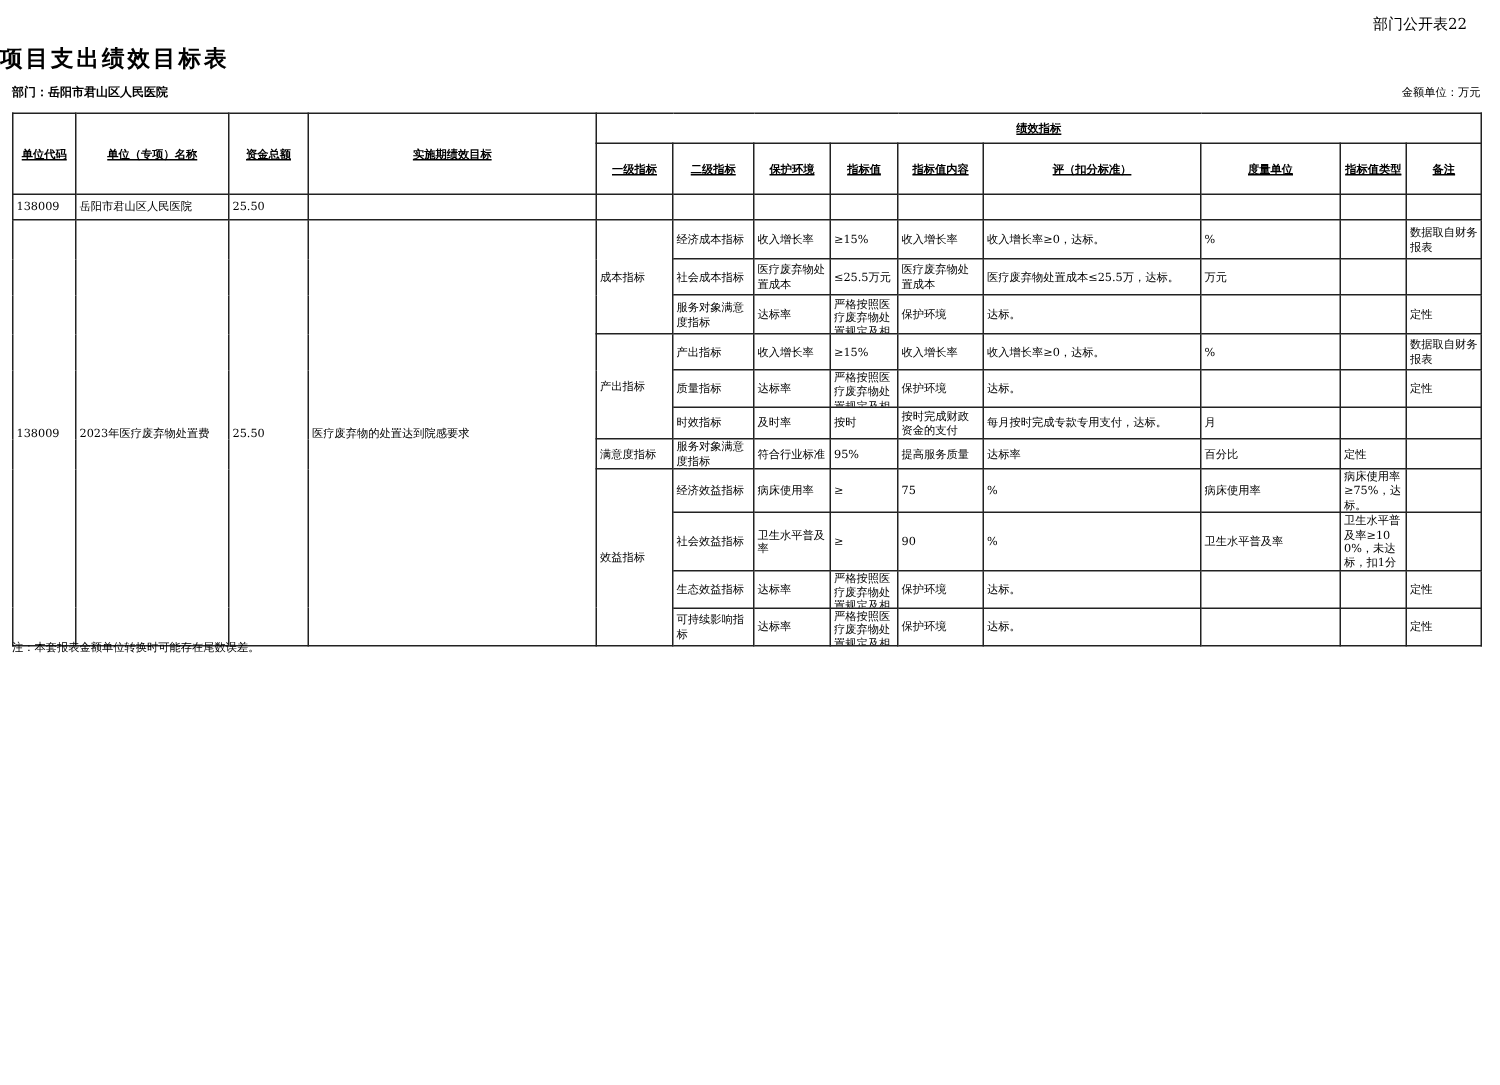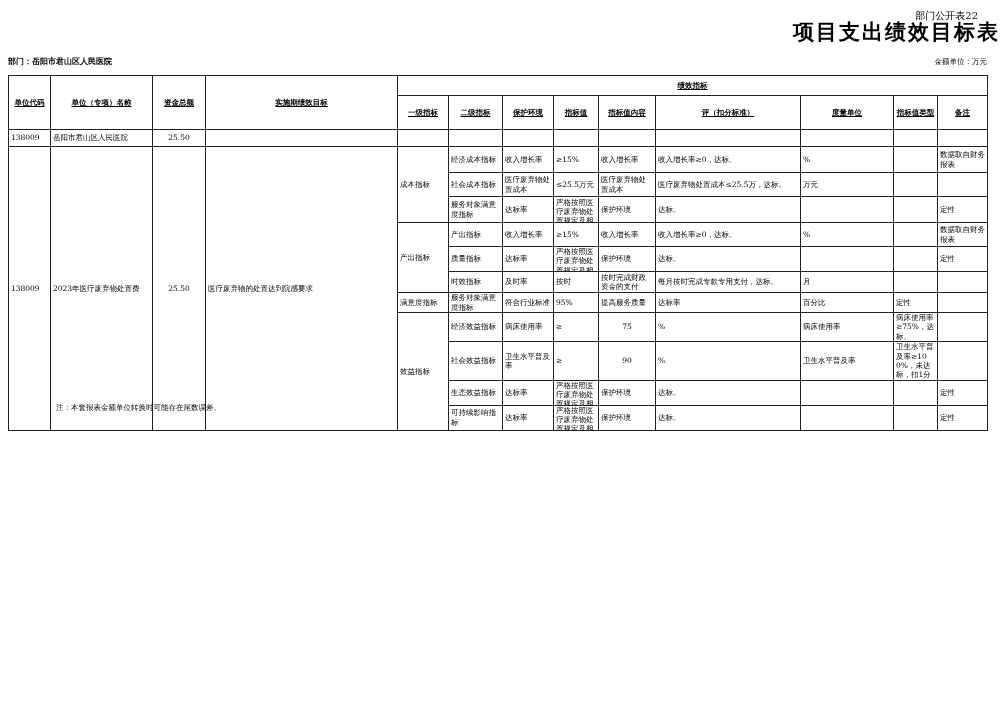--- a/index.html
+++ b/index.html
@@ -3,49 +3,49 @@
 <meta charset="utf-8">
 <style>
   * { box-sizing: border-box; }
   html,body { margin:0; padding:0; }
   body {
     width:1000px; height:723px; background:#fff; color:#000;
     font-family:"DejaVu Serif","Liberation Serif",serif;
     position:relative; overflow:hidden;
   }
   .corner { position:absolute; top:9px; right:22px; font-size:10px; }
-  .title  { position:absolute; top:18px; left:0; width:100%; text-align:right;
-            font-size:21px; font-weight:bold; letter-spacing:2px; }
+  .title  { position:absolute; top:30px; left:0; width:100%; text-align:left;
+            font-size:15px; font-weight:bold; letter-spacing:2px; }
   .meta   { position:absolute; top:56px; left:8px; width:979px;
             display:flex; justify-content:space-between; align-items:flex-end; }
   .meta .dept { font-size:8px; font-weight:bold; }
   .meta .unit { font-size:7.5px; }
   table { position:absolute; top:75px; left:8px; width:979px;
           border-collapse:collapse; table-layout:fixed; }
   th, td { border:1px solid #222; padding:0 2px; font-size:7.5px; line-height:1.25;
            vertical-align:middle; overflow:hidden; word-break:break-all; }
   th { text-align:center; font-weight:bold;text-decoration:underline; }
   td { text-align:left; font-weight:normal; }
-  td.num { text-align:center;margin-left:30px; }
+  td.num { text-align:left;margin-left:30px; }
   .clip { max-height:24px; overflow:hidden; }
   tr.hr-banner { height:20px; }
   tr.hr-sub    { height:34px; }
   tr.r0  { height:17px; }
   tr.r1  { height:26px; }
   tr.r2  { height:24px;margin-left:36px; }
   tr.r3  { height:26px; }
   tr.r4  { height:24px; }
   tr.r5  { height:23px; }
   tr.r6  { height:21px;margin-left:12px; }
   tr.r7  { height:20px; }
   tr.r8  { height:27px; }
   tr.r9  { height:30px; }
   tr.r10 { height:23px; }
   tr.r11 { height:22px; }
-  .footnote { position:absolute; top:403px; left:8px; font-size:7.5px;margin-left:48px; }
+  .footnote { position:absolute; top:427px; left:8px; font-size:7.5px; }
 </style>
 </head>
 <body>
 
 <div class="corner">部门公开表22</div>
 <div class="title">项目支出绩效目标表</div>
 <div class="meta">
   <span class="dept">部门：岳阳市君山区人民医院</span>
   <span class="unit">金额单位：万元</span>
 </div>

